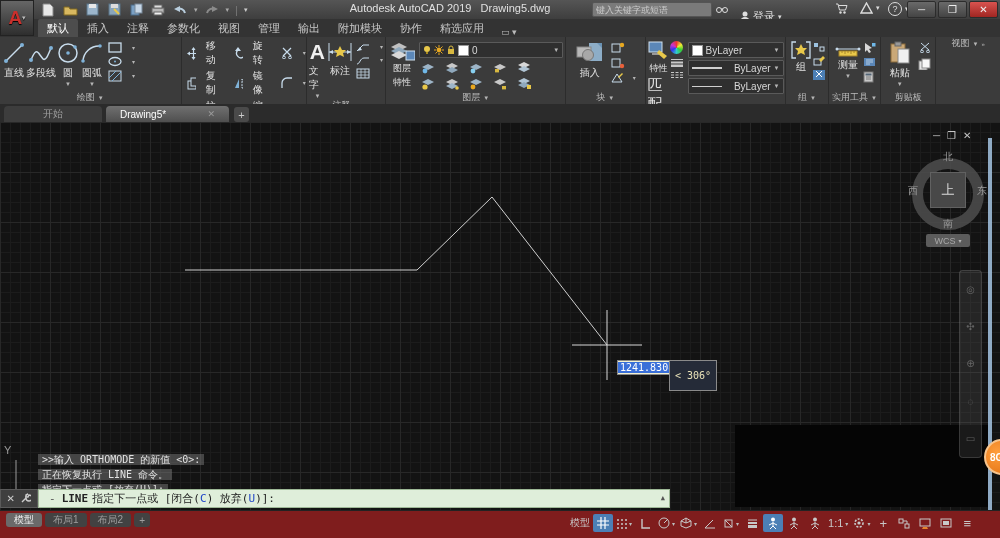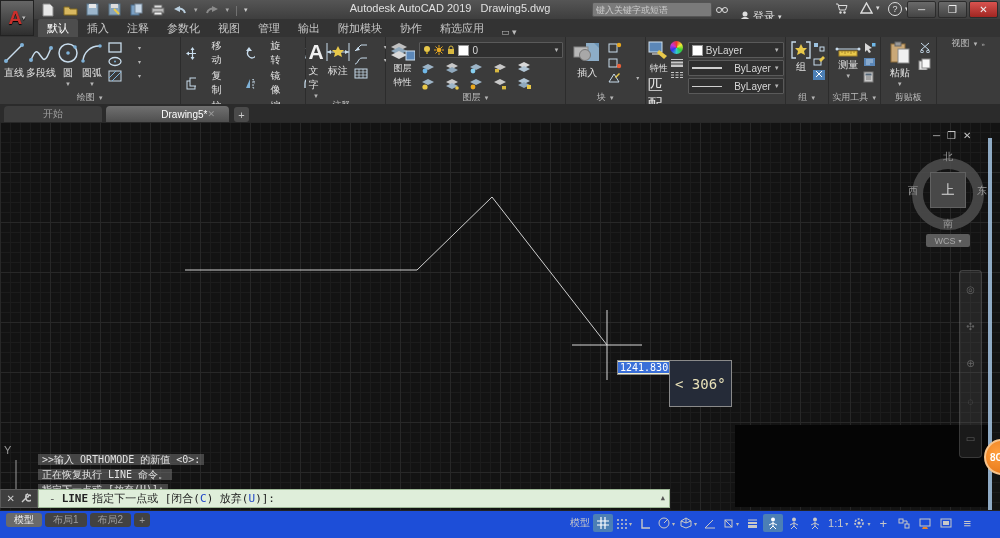--- a/index.html
+++ b/index.html
@@ -36,49 +36,49 @@
 
   
   #ribbon{position:absolute;left:0;top:37px;width:1000px;height:67px;background:#3b3b3b;
     display:flex;border-bottom:1px solid #262626}
   .panel{height:67px;border-right:1px solid #2c2c2c;box-sizing:border-box;display:flex;flex-direction:column;background:#3b3b3b}
   .pcontent{flex:1;display:flex;align-items:flex-start;padding:2px 2px 0 2px}
   .plabel{height:13px;display:flex;align-items:center;justify-content:center;gap:3px;color:#bdbdbd;font-size:9px}
   .caret{font-size:6px;color:#b5b5b5;line-height:6px}
   .big{display:flex;flex-direction:column;align-items:center;padding-top:2px;color:#e3e3e3;font-size:10px;gap:1px}
   .smcol{display:flex;flex-direction:column;justify-content:flex-start;gap:3px;padding-top:3px}
-  .smrow{display:flex;align-items:center;gap:16px}
+  .smrow{display:flex;align-items:center;gap:10px}
   .mlabel{font-size:10px;color:#e3e3e3}
   .dd{background:#2f2f2f;border:1px solid #5a5a5a;display:flex;align-items:center;gap:3px;
       color:#d8d8d8;font-size:10px;padding:0 3px;height:14px;border-radius:1px}
   .swatch{width:9px;height:9px;background:#fff;border:1px solid #999}
   .lineSample{width:52px;height:0;border-top:2px solid #cfcfcf}
 
   
   #filetabs{position:absolute;left:0;top:104px;width:1000px;height:18px;background:#2b2b2b;display:flex;align-items:flex-end}
   .ftab{height:16px;display:flex;align-items:center;padding:0 14px;font-size:10px;border-radius:4px 4px 0 0;margin-left:4px}
   .ftab.start{background:#3d3d3d;color:#9f9f9f;width:70px;justify-content:center}
-  .ftab.active{background:linear-gradient(#707070,#4f4f4f);color:#fff;width:95px;justify-content:flex-end;}
+  .ftab.active{background:linear-gradient(#707070,#4f4f4f);color:#fff;width:95px;justify-content:space-between;}
   .ftclose{color:#9a9a9a;font-size:9px}
   .fplus{width:15px;height:15px;margin-left:5px;border-radius:3px;background:#4a4a4a;color:#ccc;
     display:flex;align-items:center;justify-content:center;font-size:11px}
 
   
   #canvas{position:absolute;left:0;top:122px;width:1000px;height:388px;background:#131313;overflow:hidden;
     background-image:
       linear-gradient(#282828 1px,transparent 1px),linear-gradient(90deg,#282828 1px,transparent 1px),
       linear-gradient(#1c1c1c 1px,transparent 1px),linear-gradient(90deg,#1c1c1c 1px,transparent 1px);
     background-size:50px 50px,50px 50px,10px 10px,10px 10px}
   #geom{position:absolute;left:0;top:0}
   #blackpatch{position:absolute;left:735px;top:303px;width:253px;height:82px;background:#050505}
   #dynDist{position:absolute;left:617px;top:238px;height:13px;background:#f5f2cf;border:1px solid #888;
     display:flex;align-items:center;font-size:10px}
   #dynDist span{background:#3a6fd8;color:#fff;padding:0 2px;font-family:"DejaVu Sans Mono",monospace}
   #dynAng{position:absolute;left:669px;top:238px;height:13px;background:#252b38;border:1px solid #8a8a8a;
-    color:#e9e2b9;font-size:14px;display:flex;align-items:center;padding:16px 5px;font-family:"DejaVu Sans Mono",monospace}
+    color:#e9e2b9;font-size:10px;display:flex;align-items:center;padding:8px 5px;font-family:"DejaVu Sans Mono",monospace}
   
   #vc-ring{position:absolute;left:912px;top:36px;width:50px;height:50px;border:11px solid rgba(75,75,75,.9);border-radius:50%}
   #vc-face{position:absolute;left:930px;top:50px;width:34px;height:34px;background:#484848;border:1px solid #616161;
     display:flex;align-items:center;justify-content:center;color:#d8d8d8;font-size:13px}
   .vclab{position:absolute;color:#9a9a9a;font-size:10px}
   #wcsbtn{position:absolute;left:926px;top:112px;width:44px;height:13px;background:#5c5c5c;border-radius:2px;
     color:#a8a8a8;font-size:9px;display:flex;align-items:center;justify-content:center;gap:3px}
   #dwgbtns{position:absolute;left:933px;top:8px;display:flex;gap:7px;color:#c5c5c5;font-size:10px}
   
   #navbar{position:absolute;left:959px;top:148px;width:21px;height:186px;background:rgba(110,110,110,.20);
@@ -97,21 +97,21 @@
   #cmdbar{position:absolute;left:0px;top:367px;width:670px;height:19px;display:flex}
   #cmdgrip{width:38px;background:#3f3f3f;border:1px solid #5a5a5a;display:flex;align-items:center;
     justify-content:space-evenly;color:#ccc;font-size:10px;box-sizing:border-box}
   #cmdinput{flex:1;background:#dfeeda;border:1px solid #9db896;box-sizing:border-box;display:flex;
     align-items:center;font-family:"DejaVu Sans Mono",monospace;font-size:11px;color:#222;padding-left:10px;position:relative}
   #cmdinput b{margin-right:4px}
   .kwblue{color:#1f45c8}
   #cmdup{position:absolute;right:4px;top:4px;font-size:7px;color:#555}
 
   
-  #statusbar{position:absolute;left:0;top:510px;width:1000px;height:28px;background:#1d4ed8;border-top:1px solid #222}
+  #statusbar{position:absolute;left:0;top:510px;width:1000px;height:28px;background:#7f1d1d;border-top:1px solid #222}
   #laytabs{position:absolute;left:6px;top:2px;display:flex;gap:3px;align-items:center}
   .ltab{height:14px;padding:0 8px;border-radius:3px;background:#424242;color:#9e9e9e;font-size:10px;
     display:flex;align-items:center}
   .ltab.active{background:#6a6a6a;color:#f0f0f0}
   #stright{position:absolute;left:568px;top:3px;display:flex;align-items:center;gap:1px}
   .si{min-width:16px;height:18px;display:flex;align-items:center;justify-content:center;color:#c8c8c8;
     font-size:11px;border-radius:2px;padding:0 2px;gap:1px}
   .si.active{background:#4c7fb5;color:#fff}
   .sicaret{font-size:6px;color:#bbb;margin-left:1px}
 </style>

